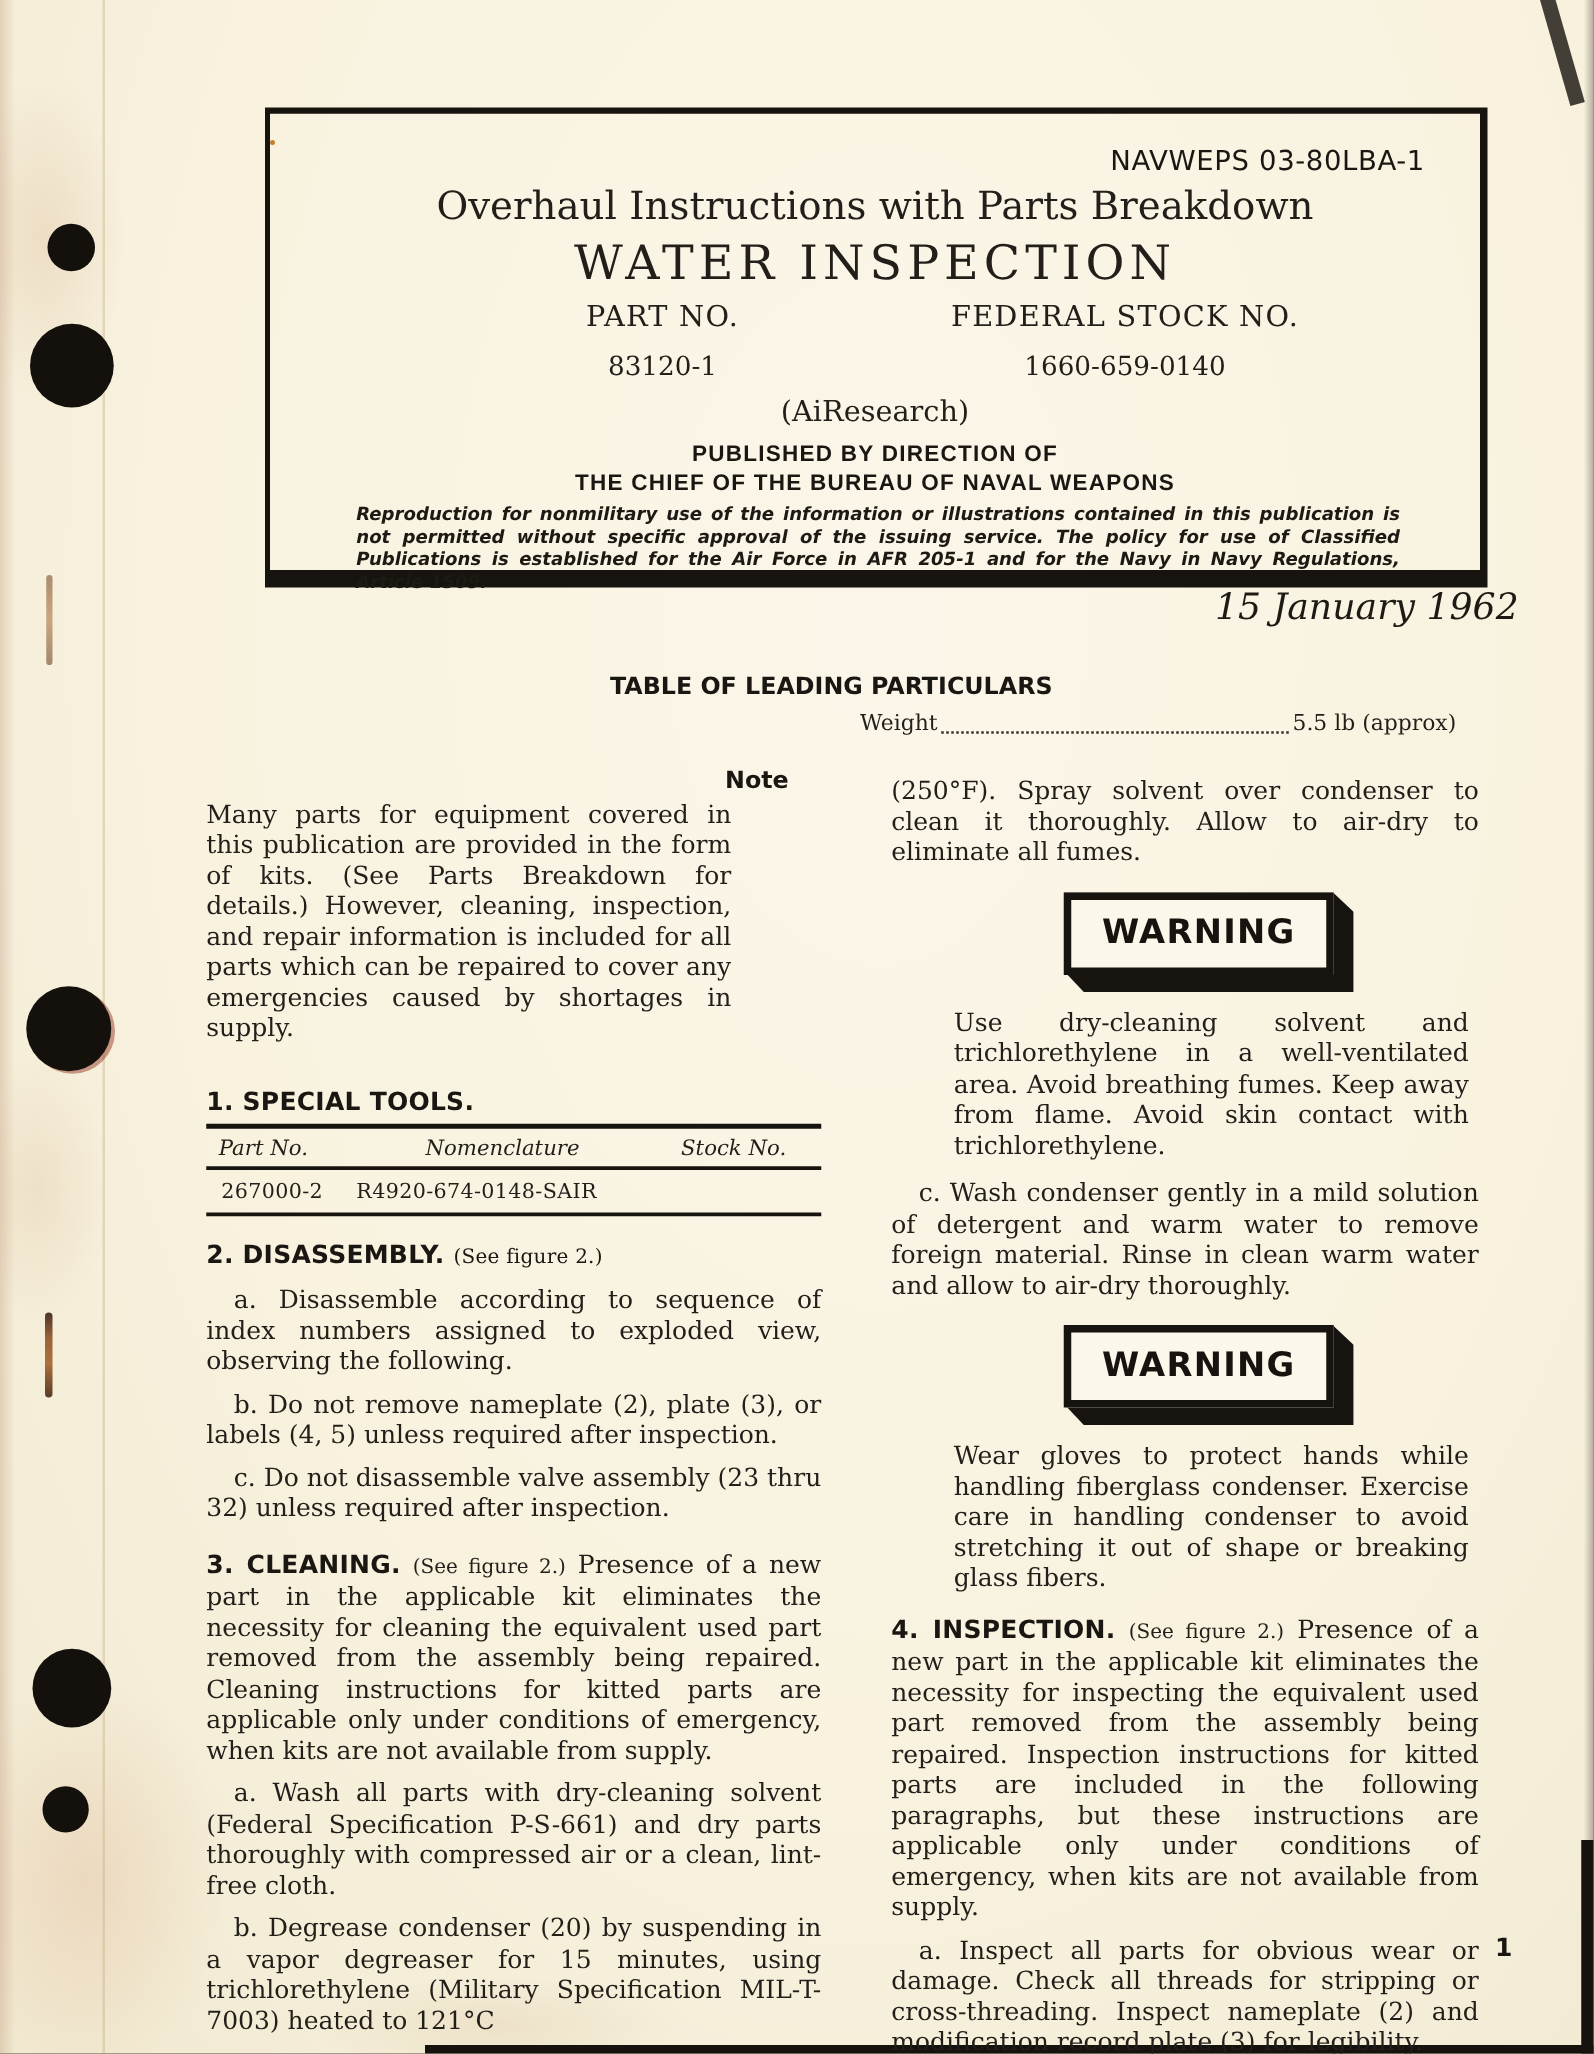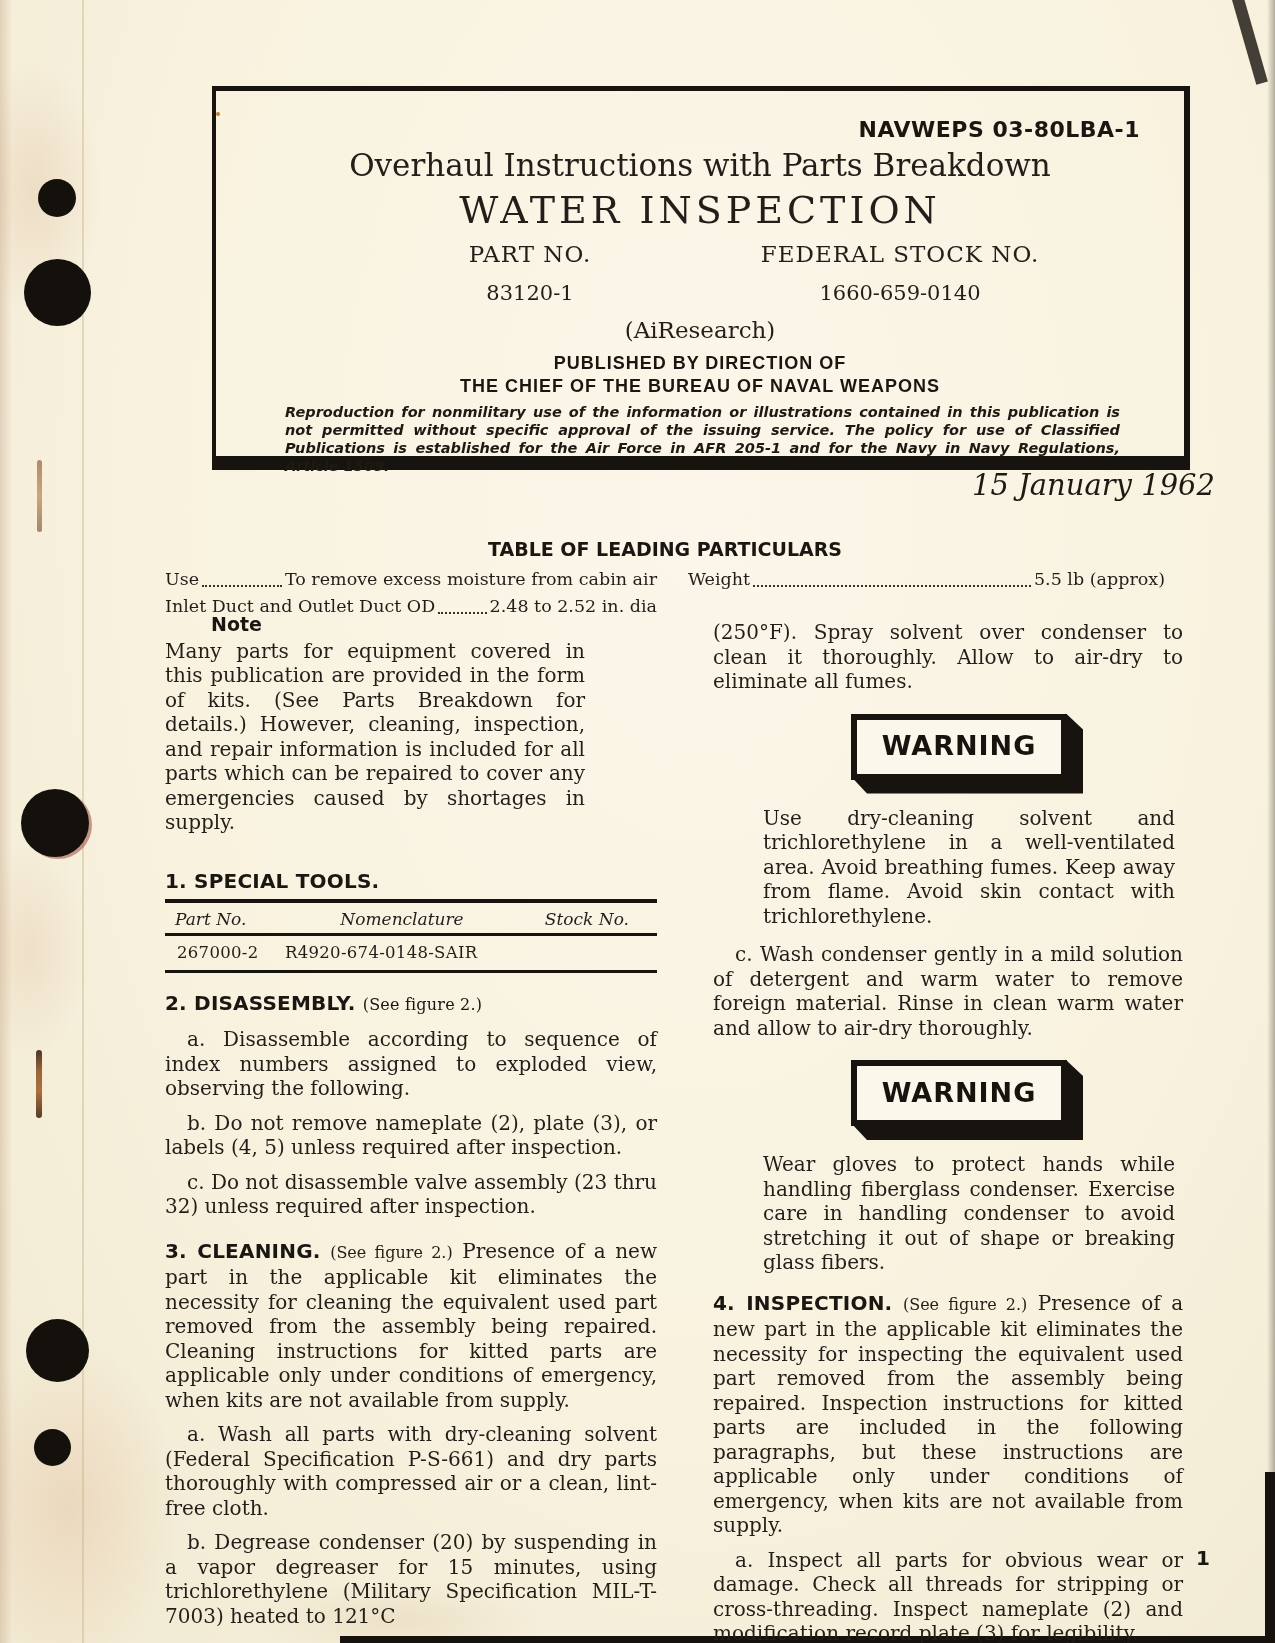--- a/index.html
+++ b/index.html
@@ -46,21 +46,21 @@
   
   .header-box {
     position:absolute; left:212px; top:86px; width:978px; height:384px;
     box-sizing:border-box;
     border-style:solid; border-color:#17140f;
     border-width:5px 6px 14px 4px;
     text-align:center;
   }
   .doc-number {
     text-align:right; padding:26px 44px 0 0;
-    font-family:"DejaVu Sans", sans-serif; font-weight:bold;
+    font-family:"DejaVu Sans", sans-serif; font-weight:normal;
     font-size:22px; line-height:26px; letter-spacing:.5px; color:#1a1712;
   }
   .hb-title   { margin-top:4px; font-size:31px; line-height:36px; }
   .hb-subject { margin-top:5px; font-size:38px; line-height:44px; letter-spacing:4px; }
   .hb-nums { position:relative; margin-top:8px; height:68px; }
   .hb-nums .lbl, .hb-nums .val { position:absolute; width:400px; text-align:center; }
   .lbl { font-size:23px; line-height:28px; letter-spacing:1px; top:0; }
   .val { font-size:21px; line-height:26px; top:40px; }
   .pn-lbl, .pn-val { left:114px; }
   .fs-lbl, .fs-val { left:484px; }
@@ -88,21 +88,21 @@
   .tlp-row { display:flex; align-items:baseline; font-size:17.5px; line-height:27px; }
   .tlp-leader { flex:1; border-bottom:2px dotted #35302a; margin:0 3px;
                 align-self:flex-end; margin-bottom:6px; min-width:14px; }
 
   
   .col { position:absolute; top:612px; text-align:justify; font-size:20px; line-height:24.5px; }
   .col-left  { left:165px; width:492px; }
   .col-right { left:713px; width:470px; }
   .col p { margin:0; }
 
-  .note-title { margin:0 0 2px 46px; width:420px; text-align:left;
+  .note-title { margin:0 0 2px 46px; width:420px; text-align:right;
                 font-family:"DejaVu Sans", sans-serif; font-weight:bold; font-size:19px; color:#1a1712; }
   .note-body  { margin-left:46px; width:420px; }
 
   .sec-head { font-family:"DejaVu Sans", sans-serif; font-weight:bold;
               font-size:20px; color:#1a1712; letter-spacing:.2px; }
   .sec-ref  { font-family:"DejaVu Serif", serif; font-weight:normal; font-size:16px; }
   .h-special { margin-top:34px; line-height:24px; }
   .h-dis     { margin-top:18px; line-height:24px; }
   .para      { margin-top:10px !important; text-indent:22px; }
   .para-run  { margin-top:20px !important; text-indent:0; }
@@ -175,32 +175,20 @@
     <div class="hb-pub">
       <div>PUBLISHED BY DIRECTION OF</div>
       <div>THE CHIEF OF THE BUREAU OF NAVAL WEAPONS</div>
     </div>
     <div class="hb-notice">Reproduction for nonmilitary use of the information or illustrations contained in this publication is not permitted without specific approval of the issuing service. The policy for use of Classified Publications is established for the Air Force in AFR 205-1 and for the Navy in Navy Regulations, Article 1509.</div>
   </div>
 
   <div class="issue-date">15 January 1962</div>
 
   <div class="tlp-title">TABLE OF LEADING PARTICULARS</div>
-  <div class="tlp-left">
-    <div class="tlp-row">
-      <span>Use</span>
-      <span class="tlp-leader"></span>
-      <span>To remove excess moisture from cabin air</span>
-    </div>
-    <div class="tlp-row">
-      <span>Inlet Duct and Outlet Duct OD</span>
-      <span class="tlp-leader"></span>
-      <span>2.48 to 2.52 in. dia</span>
-    </div>
-  </div>
   <div class="tlp-right">
     <div class="tlp-row">
       <span>Weight</span>
       <span class="tlp-leader"></span>
       <span>5.5 lb (approx)</span>
     </div>
   </div>
 
   <div class="col col-left">
     <div class="note-title">Note</div>

